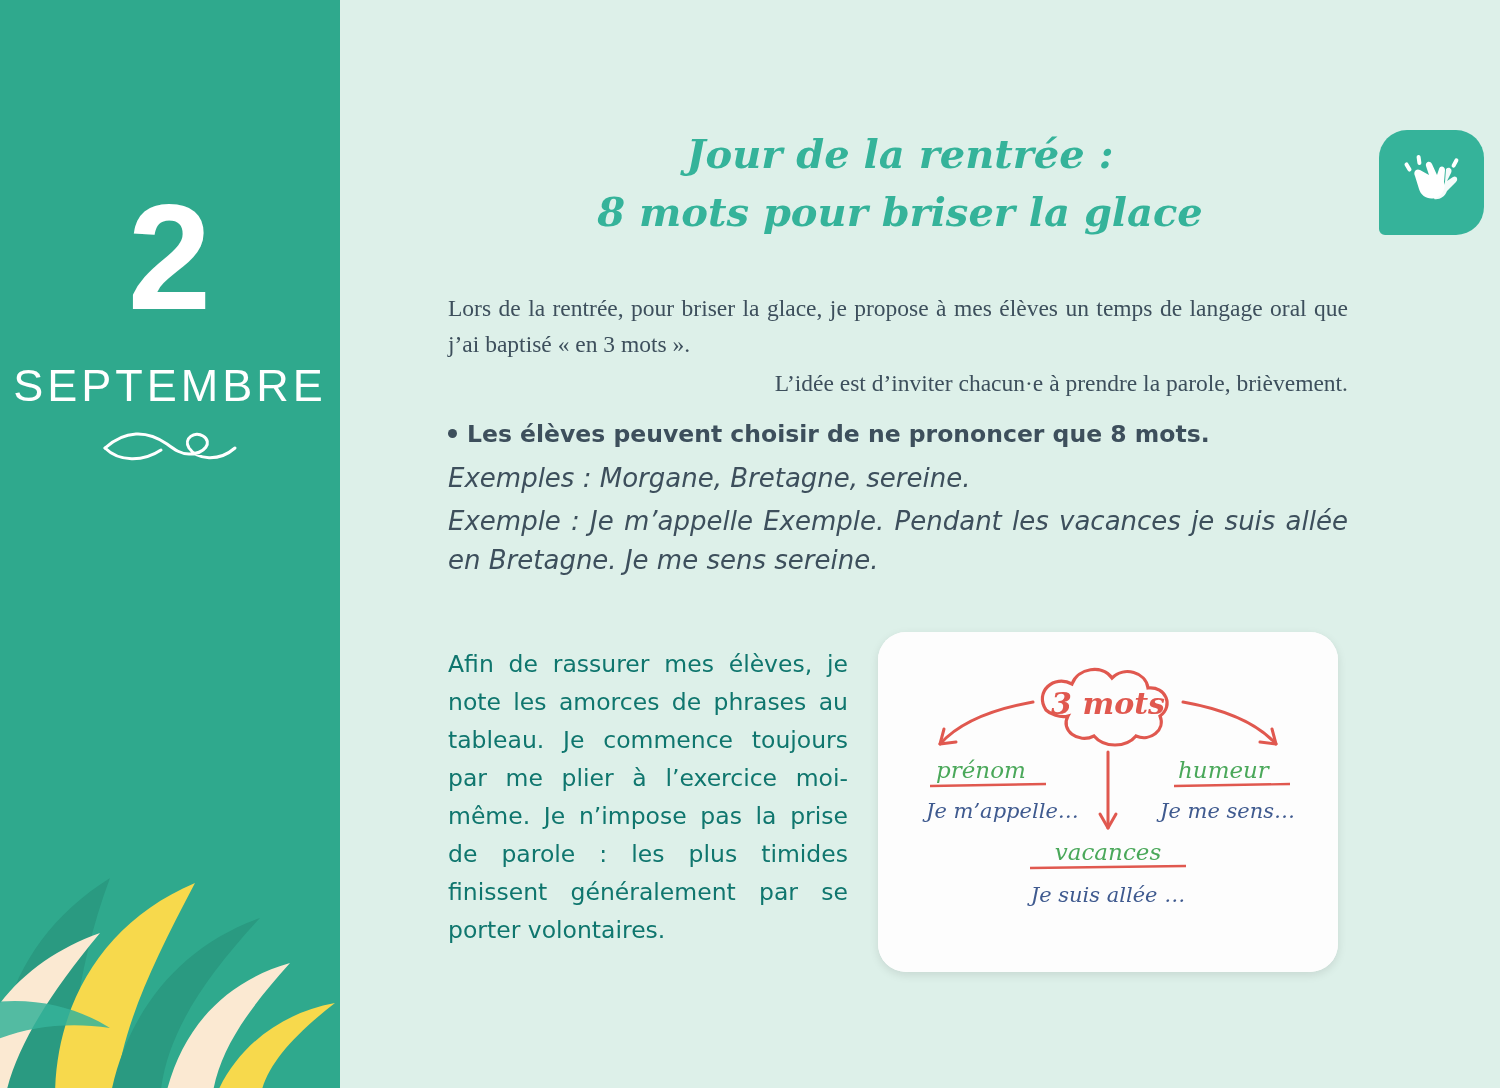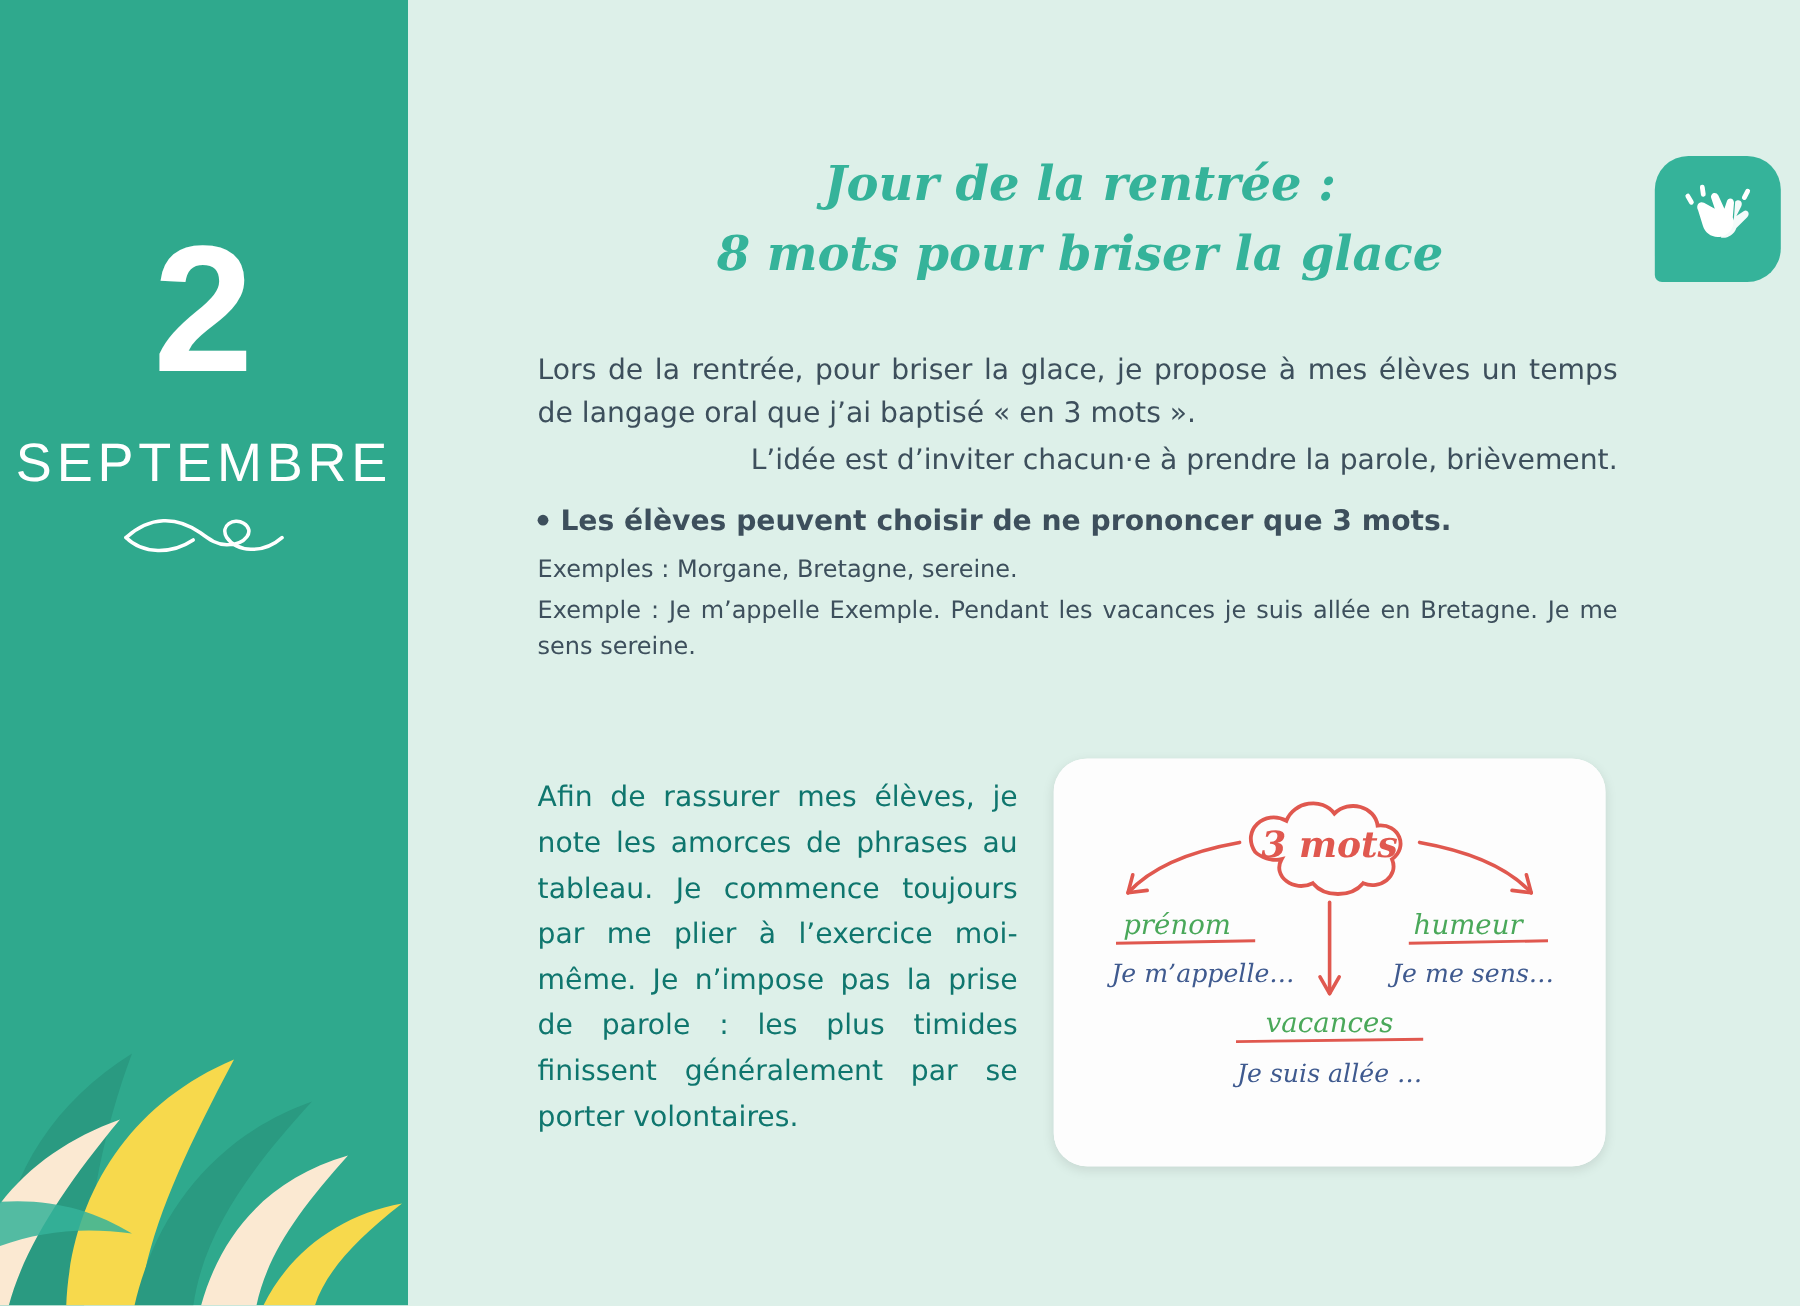--- a/index.html
+++ b/index.html
@@ -108,20 +108,21 @@
     top: 290px;
     width: 900px;
     color: #3d4f5c;
     font-family: "DejaVu Sans", sans-serif;
   }
   .para {
     font-size: 23.5px;
     line-height: 1.55;
     margin: 0 0 2px 0;
     text-align: justify;
+    font-family: Liberation Serif, serif;
   }
   .para.nojust { text-align: right; }
 
   .bullet {
     font-size: 23.5px;
     line-height: 1.5;
     font-weight: bold;
     margin: 16px 0 6px 0;
     display: flex;
     align-items: baseline;
@@ -130,22 +131,23 @@
     display: inline-block;
     width: 9px; height: 9px;
     border-radius: 50%;
     background: #3d4f5c;
     margin-right: 10px;
     flex: none;
     position: relative;
     top: -4px;
   }
   .example {
-    font-size: 20px;
+    font-size: 26px;
     line-height: 1.5;
+    font-style: italic;
     margin: 0 0 4px 0;
     text-align: justify;
   }
 
   .lower {
     position: absolute;
     left: 88px;
     top: 645px;
     width: 400px;
     color: #0f766e;
@@ -220,21 +222,21 @@
         </svg>
       </span>
     </div>
 
     <div class="body">
       <p class="para">Lors de la rentrée, pour briser la glace, je propose à mes élèves un temps de langage oral que j’ai baptisé « en 3 mots ».</p>
       <p class="para nojust">L’idée est d’inviter chacun·e à prendre la parole, brièvement.</p>
 
       <div class="bullet">
         <span class="dot"></span>
-        <span>Les élèves peuvent choisir de ne prononcer que 3 mots.</span>
+        <span>Les élèves peuvent choisir de ne prononcer que 8 mots.</span>
       </div>
       <p class="example">Exemples : Morgane, Bretagne, sereine.</p>
 
       <p class="example">Exemple : Je m’appelle Exemple. Pendant les vacances je suis allée en Bretagne. Je me sens sereine.</p>
     </div>
 
     <div class="lower">Afin de rassurer mes élèves, je note les amorces de phrases au tableau. Je commence toujours par me plier à l’exercice moi-même. Je n’impose pas la prise de parole : les plus timides finissent généralement par se porter volontaires.</div>
 
     <div class="card">
       <svg width="460" height="340" viewBox="0 0 460 340">

